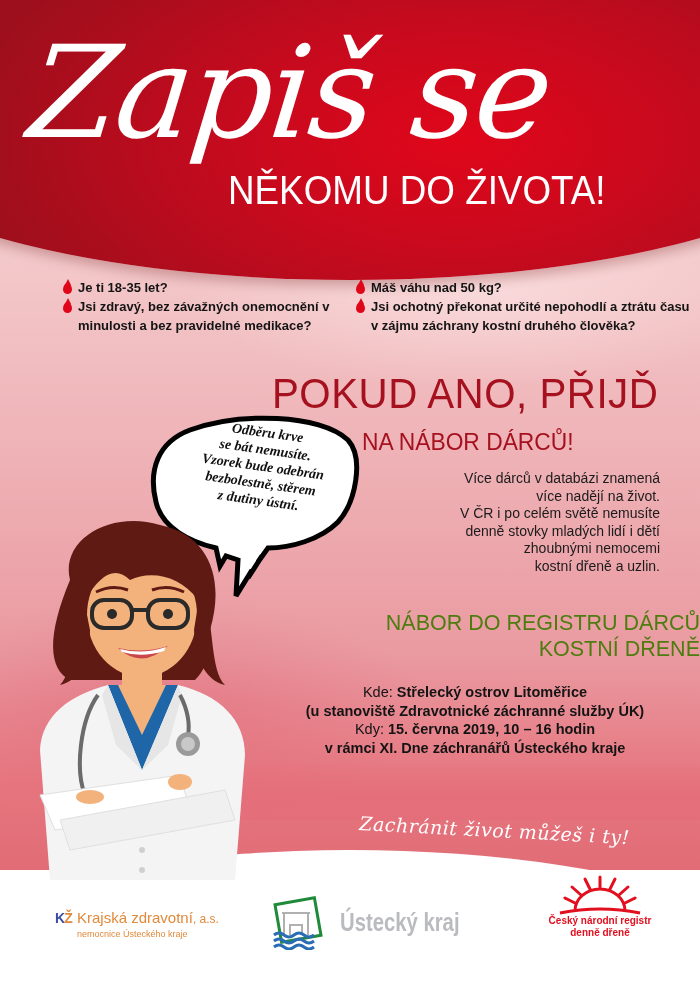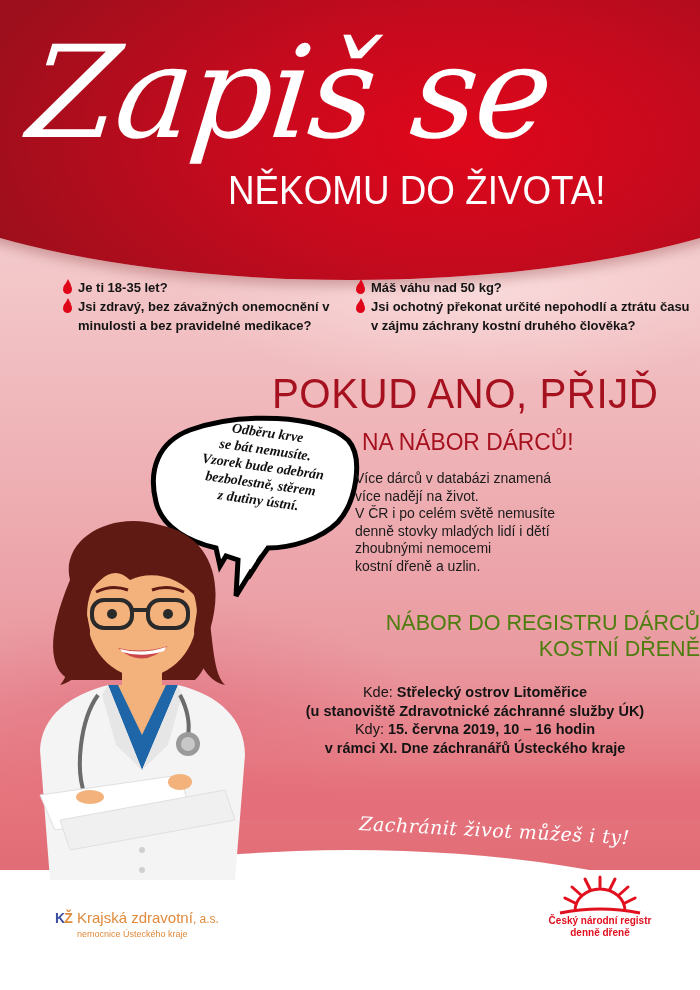--- a/index.html
+++ b/index.html
@@ -66,21 +66,21 @@
       transform: scaleX(0.96); transform-origin: left top;
     }
     .headline-small {
       position: absolute; left: 362px; top: 428px;
       font-family: "Liberation Sans", sans-serif; font-size: 24px; color: #a6111f;
       transform: scaleX(0.95); transform-origin: left top;
     }
 
     .info-para {
       position: absolute; left: 355px; top: 470px; width: 305px;
-      text-align: left; font-family: "Liberation Sans", sans-serif; font-size: 14px; line-height: 17.5px; color: #1b1b1b;
+      text-align: right; font-family: "Liberation Sans", sans-serif; font-size: 14px; line-height: 17.5px; color: #1b1b1b;
     }
 
     .registry-title {
       position: absolute; left: 250px; top: 610px; width: 450px; text-align: right;
       font-family: "Liberation Sans", sans-serif; font-size: 21.5px; line-height: 26px; color: #4d7c0f;
     }
     .event-details {
       position: absolute; left: 240px; top: 683px; width: 470px; text-align: center;
       font-family: "Liberation Sans", sans-serif; font-size: 14.5px; line-height: 18.5px; color: #141414;
     }
@@ -250,20 +250,30 @@
   <div class="logo logo-kz">
     <div class="kz-mark">
       <span class="kz-k">K</span><span class="kz-z">Ž</span>
     </div>
     <div class="kz-name">
       <span>Krajská zdravotní</span><span class="kz-suffix">, a.s.</span>
     </div>
     <div class="kz-sub">nemocnice Ústeckého kraje</div>
   </div>
 
+  <div class="logo logo-uk">
+    <svg width="60" height="55" viewBox="0 0 60 55">
+      <rect x="8" y="6" width="40" height="38" fill="#fff" stroke="#1f8a3a" stroke-width="3" transform="rotate(-10 28 25)"></rect>
+      <path d="M12,18 h28 M14,18 v22 M38,18 v22 M20,40 v-10 h12 v10" fill="none" stroke="#b0b0b0" stroke-width="2"></path>
+      <path d="M4,40 q5,-4 10,0 t10,0 t10,0 t10,0" fill="none" stroke="#2a6db5" stroke-width="3"></path>
+      <path d="M4,46 q5,-4 10,0 t10,0 t10,0 t10,0" fill="none" stroke="#2a6db5" stroke-width="3"></path>
+      <path d="M4,52 q5,-4 10,0 t10,0 t10,0 t10,0" fill="none" stroke="#2a6db5" stroke-width="3"></path>
+    </svg>
+    <div class="uk-name">Ústecký kraj</div>
+  </div>
 
   <div class="logo logo-cnr">
     <svg width="130" height="40" viewBox="0 0 130 40">
       <path d="M40,36 A25,22 0 0 1 90,36" fill="none" stroke="#e2101f" stroke-width="3"></path>
       <path d="M25,38 Q65,30 105,38" fill="none" stroke="#e2101f" stroke-width="3"></path>
       <g stroke="#e2101f" stroke-width="3" stroke-linecap="round">
         <line x1="65" y1="12" x2="65" y2="2"></line>
         <line x1="55" y1="14" x2="50" y2="4"></line>
         <line x1="75" y1="14" x2="80" y2="4"></line>
         <line x1="46" y1="20" x2="37" y2="12"></line>

